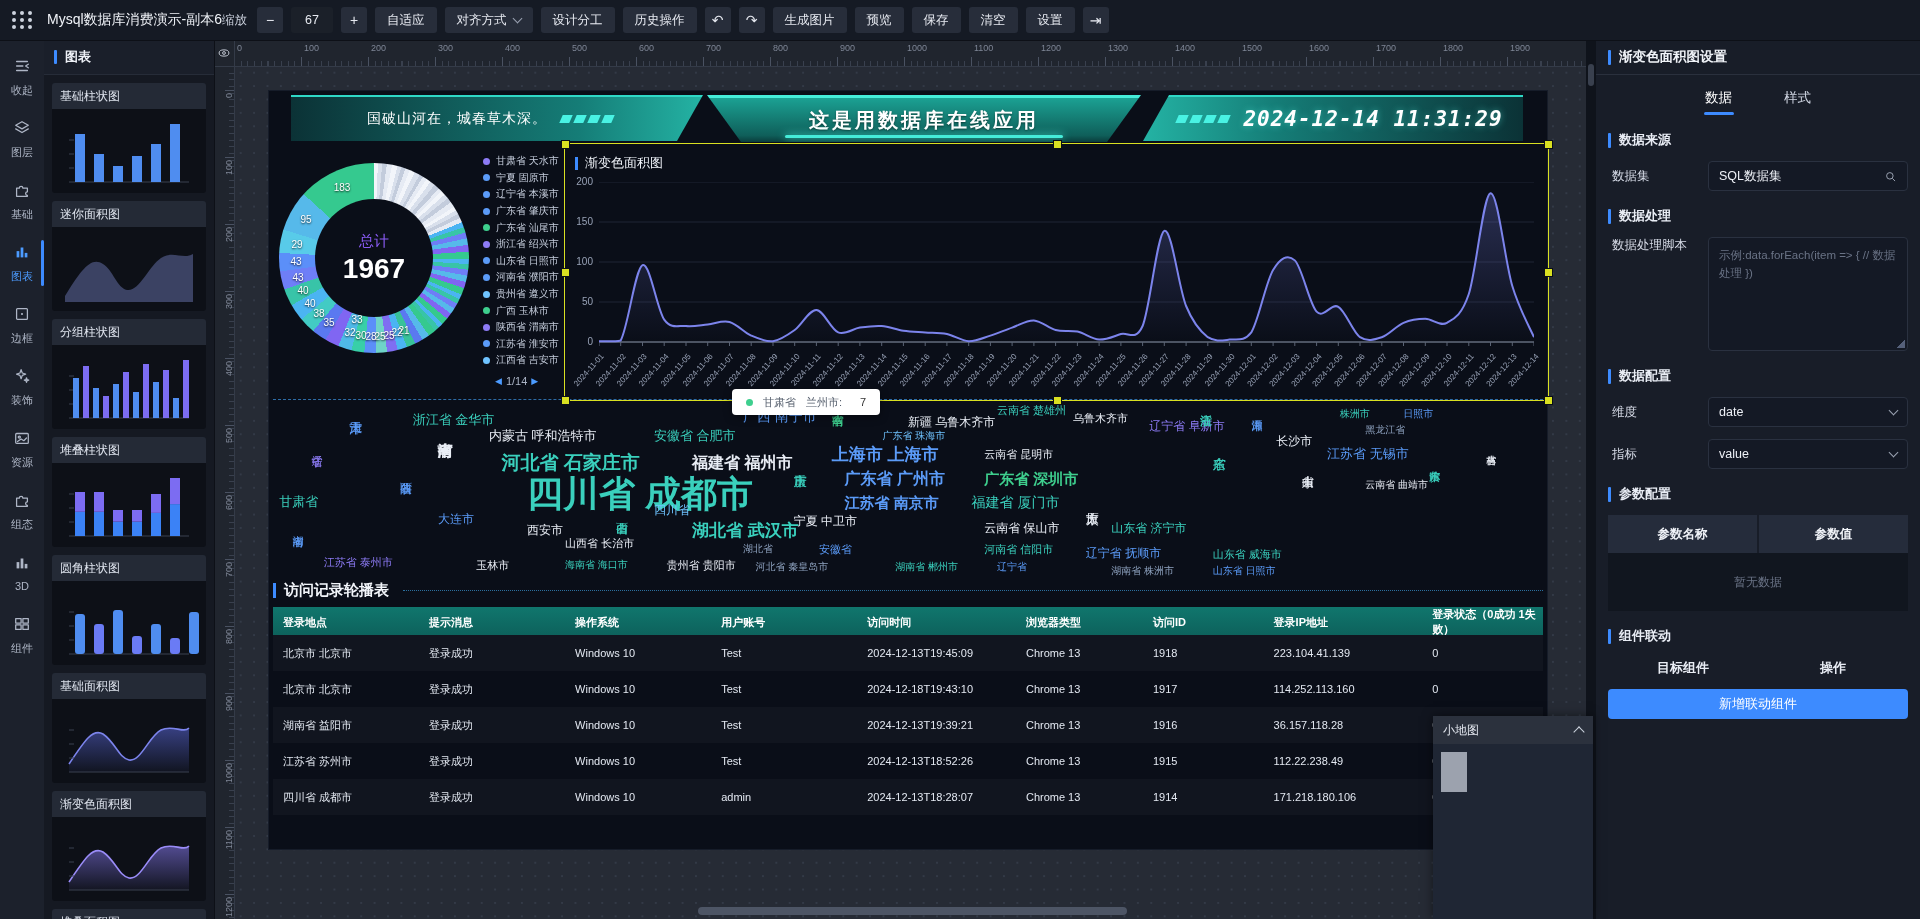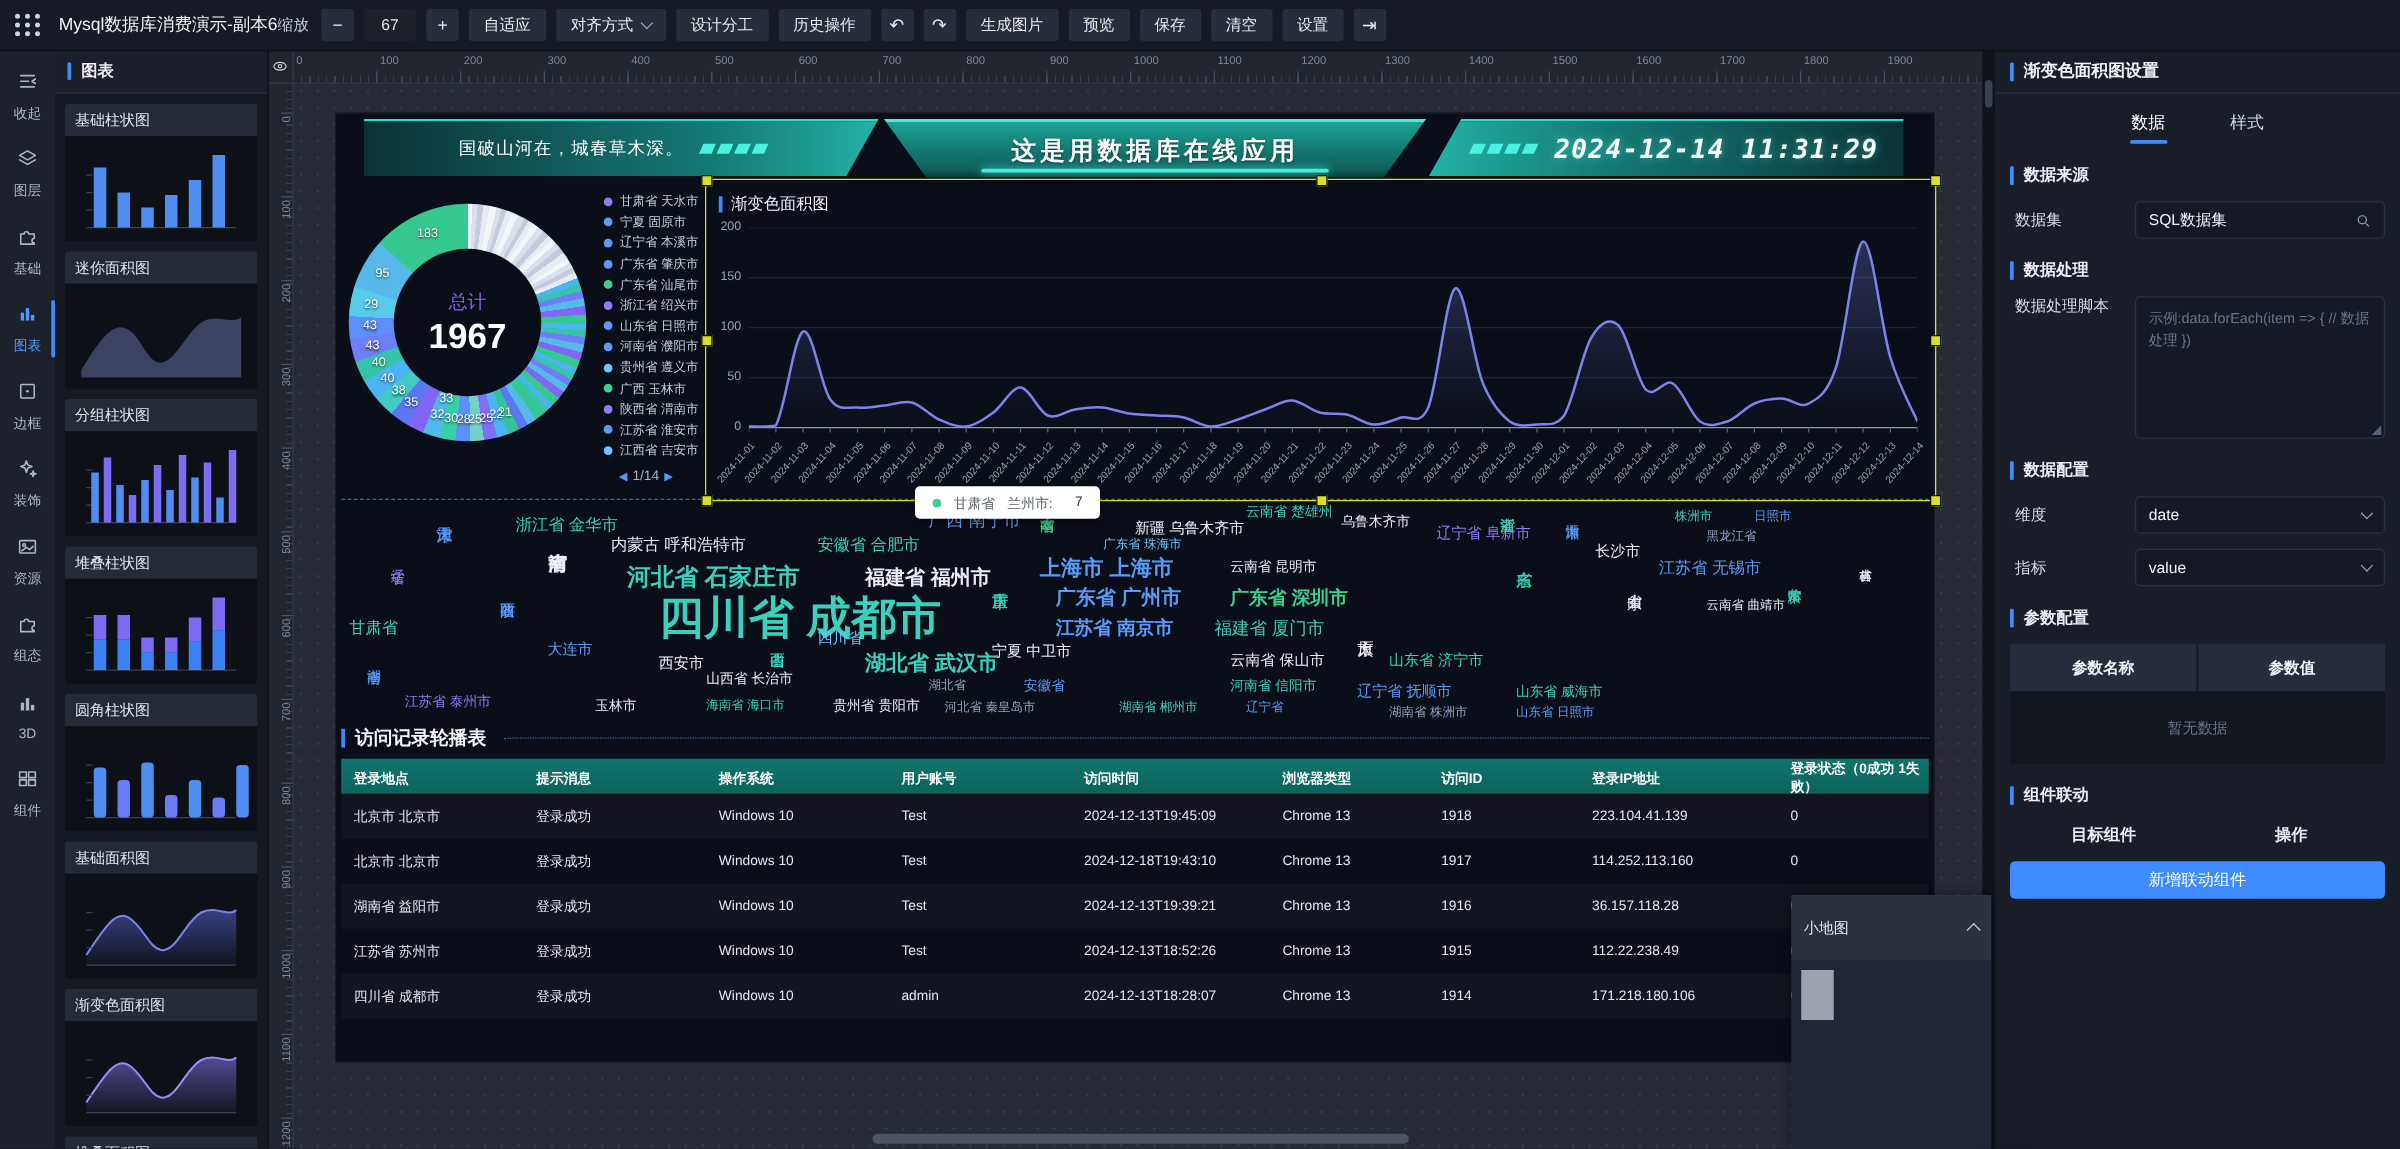--- a/index.html
+++ b/index.html
@@ -96,21 +96,21 @@
   .tbl-bar{width:3px;height:15px;background:#3d8bff;}
   .tbl-title{font-size:15px;font-weight:bold;color:#f2f5fa;white-space:nowrap;}
   .tbl-dots{flex:1;border-top:1px dotted #2b6f9e;margin-left:6px;}
   .tbl-head{display:grid;height:28px;background:linear-gradient(180deg,#10766d,#0d625c);align-items:center;margin-top:4px;}
   .tbl-head div{font-size:11px;font-weight:bold;color:#fff;padding-left:10px;}
   .tbl-row{display:grid;height:36px;align-items:center;}
   .tbl-row:nth-child(odd){background:rgba(255,255,255,0.03);}
   .tbl-row div{font-size:11px;color:#e3e8f1;padding-left:10px;white-space:nowrap;overflow:hidden;}
   
   #minimap{position:absolute;left:1433px;top:716px;width:160px;height:203px;z-index:25;box-shadow:0 0 10px rgba(0,0,0,.5);}
-  .mm-head{height:28px;background:#2b313d;display:flex;align-items:center;justify-content:space-between;padding:12px 10px;}
+  .mm-head{height:28px;background:#2b313d;display:flex;align-items:center;justify-content:space-between;padding:0 10px;}
   .mm-title{font-size:12px;color:#e6eaf2;}
   .mm-chev{width:7px;height:7px;border-right:1.5px solid #cdd3de;border-bottom:1.5px solid #cdd3de;transform:rotate(-135deg);margin-top:4px;cursor:pointer;}
   .mm-body{height:175px;background:#1f2634;position:relative;}
   .mm-view{position:absolute;left:8px;top:8px;width:26px;height:40px;background:#a7adb8;opacity:.92;cursor:move;}
   
   #gutter{position:absolute;left:1586px;top:40px;width:10px;bottom:0;background:#0f131b;z-index:22;}
   #gutter .g-handle{position:absolute;left:2px;top:24px;width:6px;height:22px;background:#39404e;border-radius:3px;}
   
   #settings{position:absolute;left:1596px;top:40px;width:324px;bottom:0;background:#181d28;z-index:21;overflow:hidden;}
   .sp-titlerow{height:34px;display:flex;align-items:center;gap:8px;padding:0 12px;border-bottom:1px solid #2a303d;}

